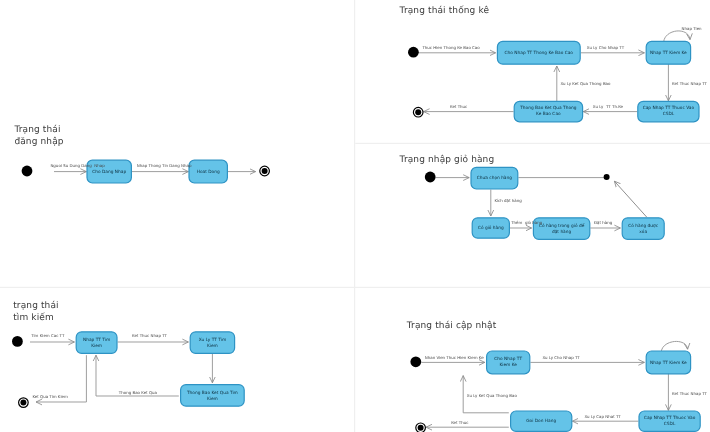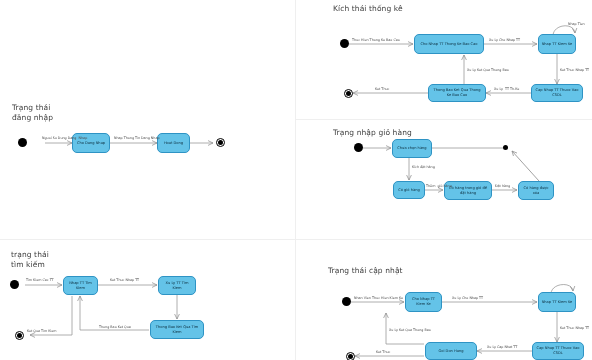--- a/index.html
+++ b/index.html
@@ -147,21 +147,21 @@
   <div class="title" style="left:12px;top:103px;">Trạng thái
 đăng nhập</div>
   <div class="initial" style="left:18px;top:138px;"></div>
   <div class="state" style="left:72px;top:133px;width:38px;height:20px;">Cho Dang Nhap</div>
   <div class="state" style="left:157px;top:133px;width:33px;height:20px;">Hoat Dong</div>
   <div class="final-outer" style="left:216px;top:138px;"></div>
   <div class="final-inner" style="left:218px;top:140px;"></div>
   <div class="edge-label" style="left:42px;top:136px;">Nguoi Su Dung Dang  Nhap</div>
   <div class="edge-label" style="left:114px;top:136px;">Nhap Thong Tin Dang Nhap</div>
 
-  <div class="title" style="left:333px;top:4px;">Kích thái thống kê</div>
+  <div class="title" style="left:333px;top:4px;">Trạng thái thống kê</div>
   <div class="initial" style="left:340px;top:39px;"></div>
   <div class="state" style="left:414px;top:34px;width:70px;height:20px;">Cho Nhap TT Thong Ke Bao Cao</div>
   <div class="state" style="left:538px;top:34px;width:38px;height:20px;">Nhap TT Kiem Ke</div>
   <div class="state" style="left:531px;top:84px;width:52px;height:18px;">Cap Nhap TT Thuoc Vao CSDL</div>
   <div class="state" style="left:428px;top:84px;width:58px;height:18px;">Thong Bao Ket Qua Thong Ke Bao Cao</div>
   <div class="final-outer" style="left:344px;top:89px;"></div>
   <div class="final-inner" style="left:346px;top:91px;"></div>
   <div class="edge-label" style="left:352px;top:38px;">Thuc Hien Thong Ke Bao Cao</div>
   <div class="edge-label" style="left:489px;top:38px;">Xu Ly Cho Nhap TT</div>
   <div class="edge-label" style="left:568px;top:22px;">Nhap Tien</div>
@@ -187,21 +187,21 @@
   <div class="state" style="left:63px;top:276px;width:35px;height:19px;">Nhap TT Tim Kiem</div>
   <div class="state" style="left:158px;top:276px;width:38px;height:19px;">Xu Ly TT Tim Kiem</div>
   <div class="state" style="left:150px;top:320px;width:54px;height:19px;">Thong Bao Ket Qua Tim Kiem</div>
   <div class="final-outer" style="left:15px;top:331px;"></div>
   <div class="final-inner" style="left:17px;top:333px;"></div>
   <div class="edge-label" style="left:26px;top:278px;">Tim Kiem Cac TT</div>
   <div class="edge-label" style="left:110px;top:278px;">Ket Thuc Nhap TT</div>
   <div class="edge-label" style="left:99px;top:325px;">Thong Bao Ket Qua</div>
   <div class="edge-label" style="left:27px;top:329px;">Ket Qua Tim Kiem</div>
 
-  <div class="title" style="left:328px;top:266px;">Trạng thái cập nhật</div>
+  <div class="title" style="left:339px;top:266px;">Trạng thái cập nhật</div>
   <div class="initial" style="left:342px;top:297px;"></div>
   <div class="state" style="left:405px;top:292px;width:37px;height:20px;">Cho Nhap TT Kiem Ke</div>
   <div class="state" style="left:538px;top:292px;width:38px;height:20px;">Nhap TT Kiem Ke</div>
   <div class="state" style="left:532px;top:342px;width:52px;height:18px;">Cap Nhap TT Thuoc Vao CSDL</div>
   <div class="state" style="left:425px;top:342px;width:52px;height:18px;">Goi Don Hang</div>
   <div class="final-outer" style="left:346px;top:352px;"></div>
   <div class="final-inner" style="left:348px;top:354px;"></div>
   <div class="edge-label" style="left:354px;top:296px;">Nhan Vien Thuc Hien Kiem Ke</div>
   <div class="edge-label" style="left:452px;top:296px;">Xu Ly Cho Nhap TT</div>
   <div class="edge-label" style="left:560px;top:326px;">Ket Thuc Nhap TT</div>

